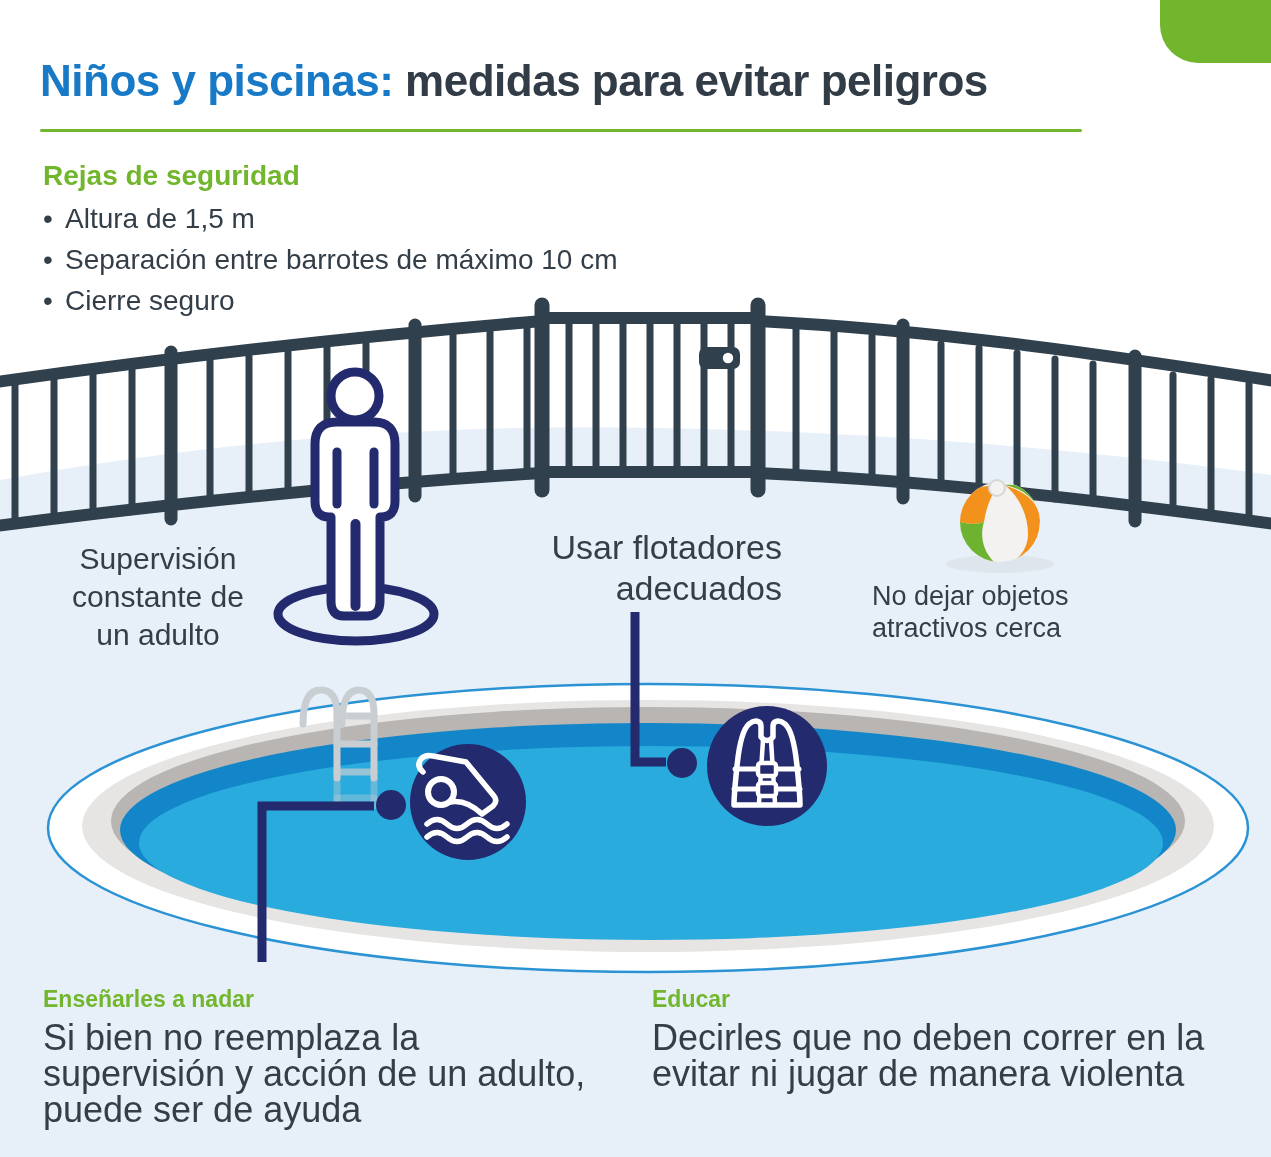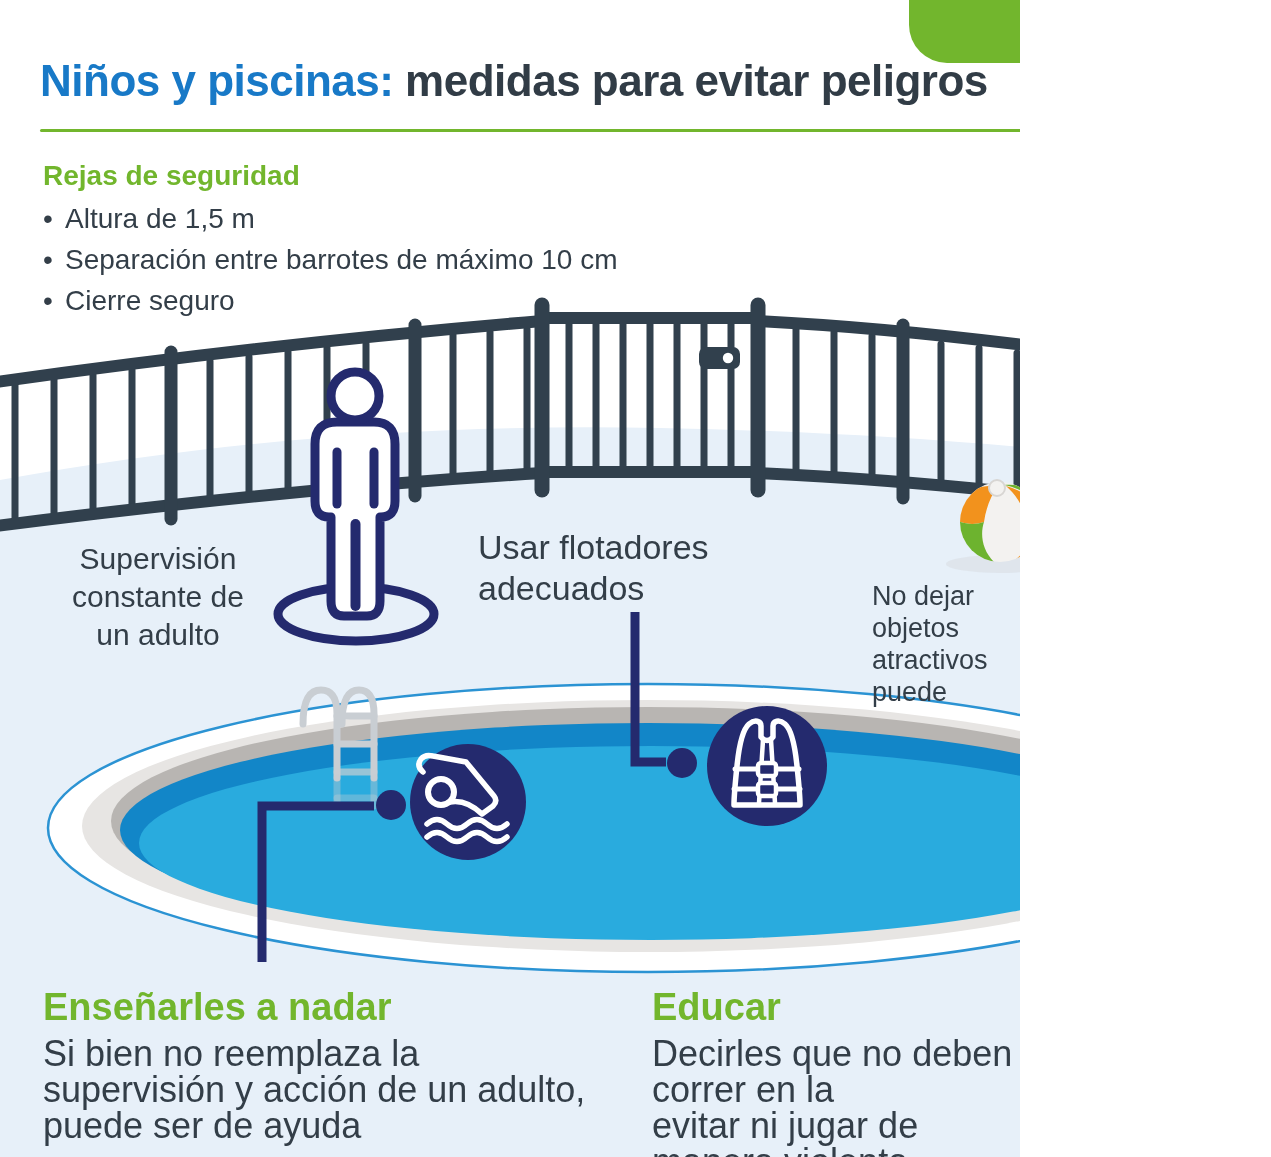--- a/index.html
+++ b/index.html
@@ -1,37 +1,37 @@
 <!DOCTYPE html>
 <html><head>
 <meta charset="utf-8">
 <style>
   html,body{margin:0;padding:0;background:#ffffff;}
   #canvas{
-    position:relative;width:1020px;height:1157px;overflow:hidden;
+    position:relative;width:1271px;height:1157px;overflow:hidden;
     background:#ffffff;
     font-family:"Liberation Sans","DejaVu Sans",sans-serif;
     color:#333e48;
   }
   #scene{position:absolute;left:0;top:0;z-index:1;}
   .txt{position:absolute;z-index:2;}
   .title{left:40px;top:56px;font-size:44px;font-weight:800;letter-spacing:-0.5px;white-space:nowrap;}
   .title .hl{color:#1879c7;}
   .title .rest{color:#313c46;font-weight:700;}
   .rule{position:absolute;z-index:2;left:40px;top:129px;width:1042px;height:3px;background:#72b62d;border-radius:2px;}
   .sec-head{left:43px;top:160px;font-size:28px;font-weight:700;color:#72b62d;}
   .bullets{left:43px;top:198px;font-size:28px;line-height:41px;color:#333e48;white-space:nowrap;}
   .bullets .b{display:flex;align-items:baseline;}
   .bullets .dot{width:22px;color:#333e48;}
   .lbl{font-weight:400;color:#333e48;}
   .lbl-supervision{left:28px;top:540px;width:260px;font-size:30px;line-height:38px;text-align:center;}
-  .lbl-floaties{left:478px;top:527px;width:304px;font-size:34px;line-height:41px;text-align:left;}
+  .lbl-floaties{left:478px;top:527px;width:304px;font-size:34px;line-height:41px;text-align:right;}
   .lbl-objects{left:872px;top:580px;font-size:27px;line-height:32px;text-align:left;}
   .foot{position:absolute;z-index:2;}
-  .foot .head{font-size:38px;font-weight:700;color:#72b62d;margin:0 0 7px 0;}
+  .foot .head{font-size:23px;font-weight:700;color:#72b62d;margin:0 0 7px 0;}
   .foot .body{font-size:36px;line-height:36px;color:#333e48;}
   .foot-left{left:43px;top:986px;}
   .foot-right{left:652px;top:986px;}
   .corner-tab{position:absolute;z-index:3;right:0;top:0;width:111px;height:63px;background:#72b62d;border-radius:0 0 0 38px;}
 </style>
 </head>
 <body>
 
 <div id="canvas">
 
@@ -217,21 +217,21 @@
     <div>un adulto</div>
   </div>
 
   <div class="txt lbl lbl-floaties">
     <div>Usar flotadores</div>
     <div>adecuados</div>
   </div>
 
   <div class="txt lbl lbl-objects">
     <div>No dejar objetos</div>
-    <div>atractivos puede</div>
+    <div>atractivos cerca</div>
   </div>
 
   <div class="foot foot-left">
     <div class="head">Enseñarles a nadar</div>
     <div class="body">
       <div>Si bien no reemplaza la</div>
       <div>supervisión y acción de un adulto,</div>
       <div>puede ser de ayuda</div>
     </div>
   </div>

